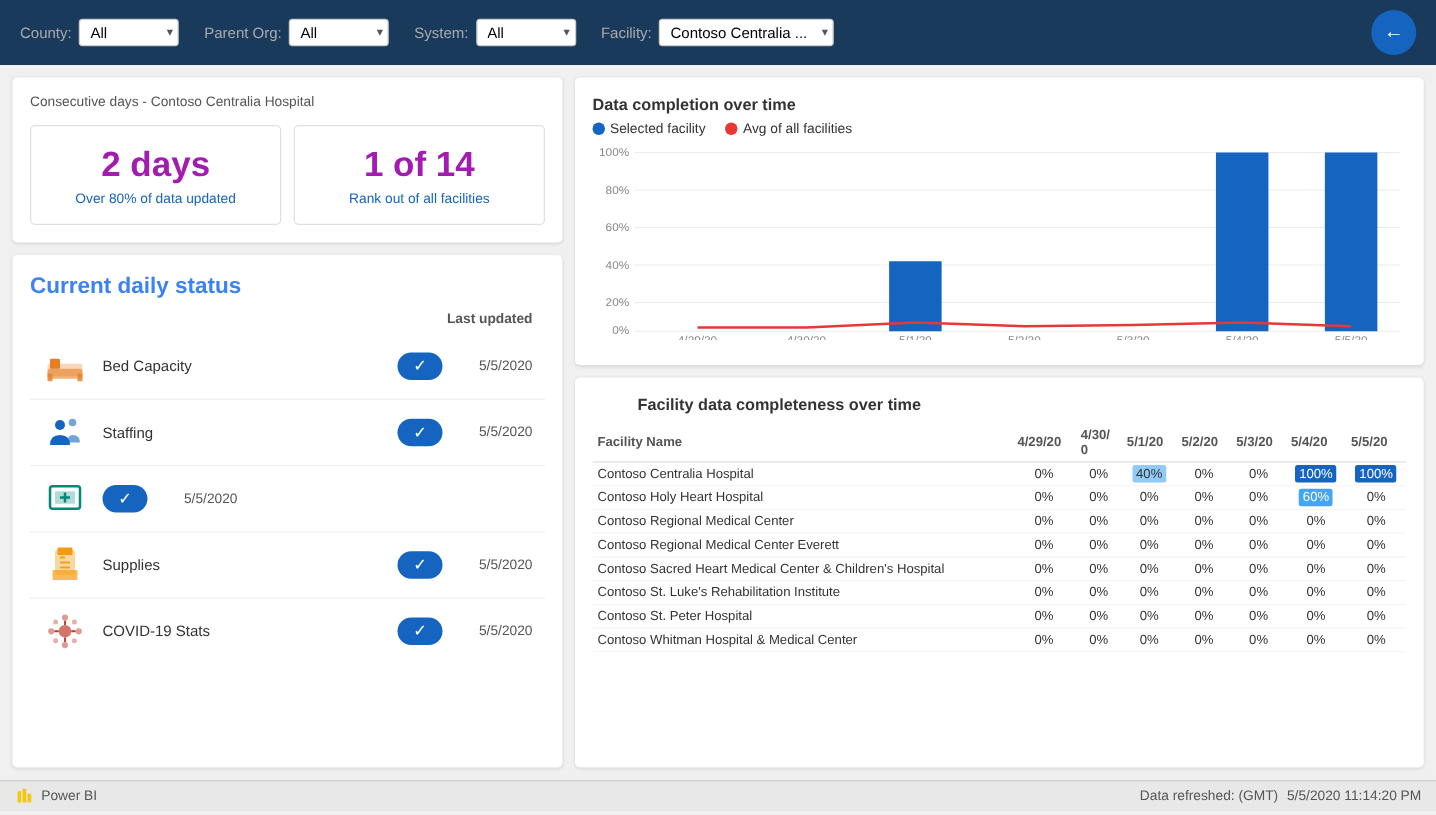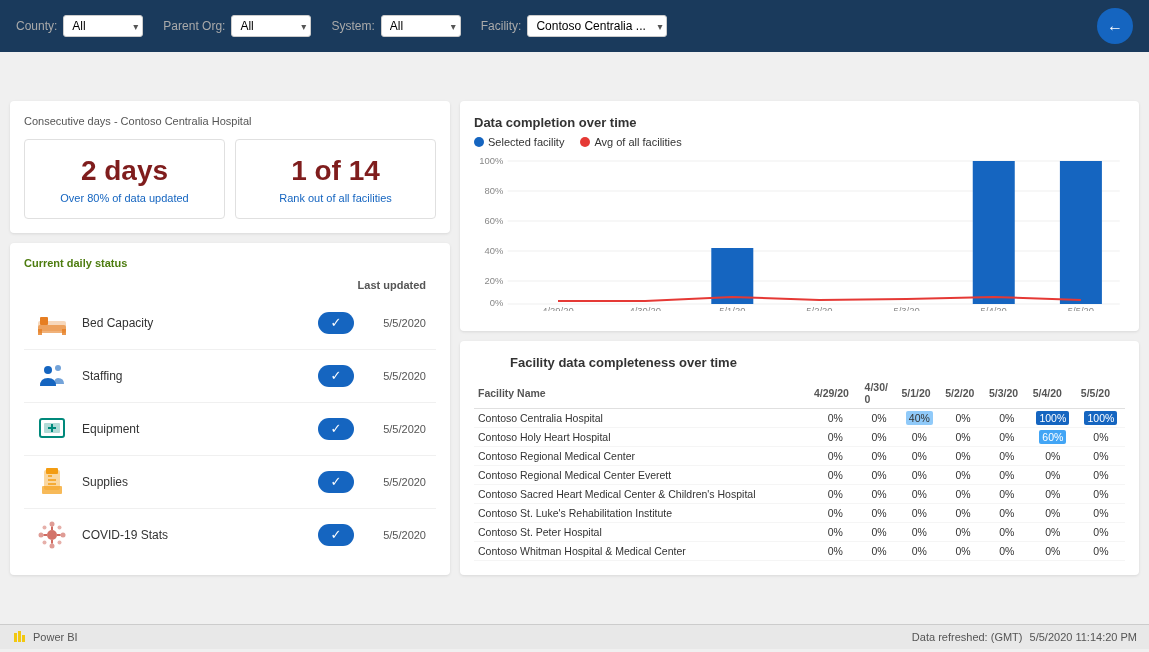--- a/index.html
+++ b/index.html
@@ -70,21 +70,20 @@
       color: white;
       font-size: 16px;
     }
 
     
     .main-content {
       display: flex;
       gap: 10px;
       padding: 10px;
       height: calc(652px - 52px - 28px);
-      align-items: center;
     }
 
     
     .left-panel {
       width: 440px;
       display: flex;
       flex-direction: column;
       gap: 10px;
     }
 
@@ -107,41 +106,41 @@
     .stat-box {
       flex: 1;
       border: 1px solid #e0e0e0;
       border-radius: 4px;
       padding: 14px;
       text-align: center;
     }
     .stat-value {
       font-size: 28px;
       font-weight: 700;
-      color: #7f1d1d;
+      color: #a21caf;
       line-height: 1.2;
     }
     .stat-link {
       font-size: 11px;
       color: #1565c0;
       margin-top: 4px;
     }
 
     
     .daily-status-card {
       background: white;
       border-radius: 4px;
       padding: 14px;
       box-shadow: 0 1px 3px rgba(0,0,0,0.1);
       flex: 1;
     }
     .section-title {
-      font-size: 11px;
+      font-size: 18px;
       font-weight: 600;
-      color: #4d7c0f;
+      color: #3b82f6;
       margin-bottom: 10px;
     }
     .status-table {
       width: 100%;
     }
     .status-header-row {
       display: flex;
       justify-content: flex-end;
       padding: 0 10px;
       margin-bottom: 6px;
@@ -424,21 +423,20 @@
 
         <div class="status-row">
           <div class="status-icon">
             <svg width="32" height="32" viewBox="0 0 32 32">
               <rect x="4" y="6" width="24" height="18" rx="2" fill="none" stroke="#00897b" stroke-width="2"></rect>
               <rect x="8" y="10" width="16" height="10" rx="1" fill="#00897b" opacity="0.3"></rect>
               <line x1="12" y1="15" x2="20" y2="15" stroke="#00897b" stroke-width="2"></line>
               <line x1="16" y1="11" x2="16" y2="19" stroke="#00897b" stroke-width="2"></line>
             </svg>
           </div>
-          <div class="status-name">Equipment</div>
           <div class="check-badge">✓</div>
           <div class="status-date">5/5/2020</div>
         </div>
 
         <div class="status-row">
           <div class="status-icon">
             <svg width="32" height="32" viewBox="0 0 32 32">
               <rect x="8" y="4" width="16" height="20" rx="2" fill="#f39c12" opacity="0.4"></rect>
               <rect x="10" y="2" width="12" height="6" rx="1" fill="#f39c12"></rect>
               <line x1="12" y1="14" x2="20" y2="14" stroke="#f39c12" stroke-width="1.5"></line>

